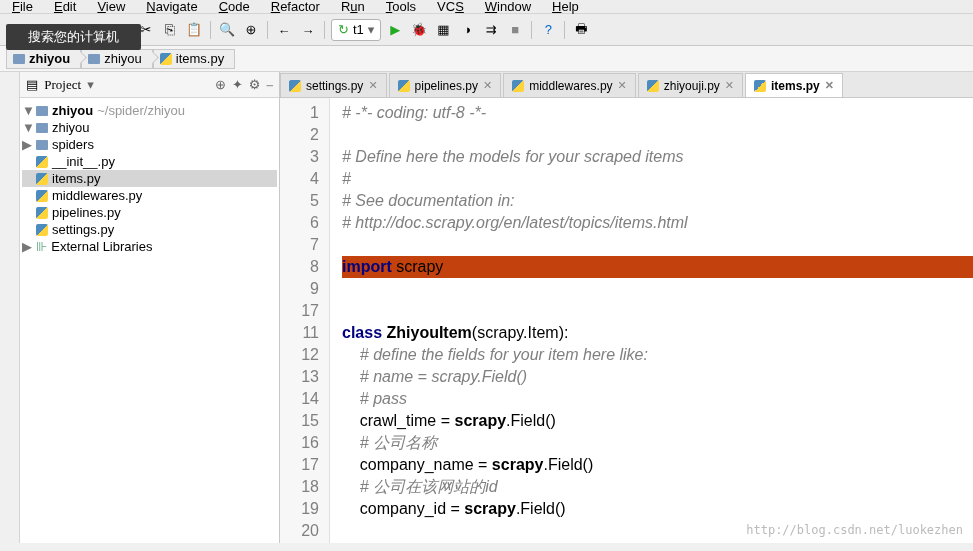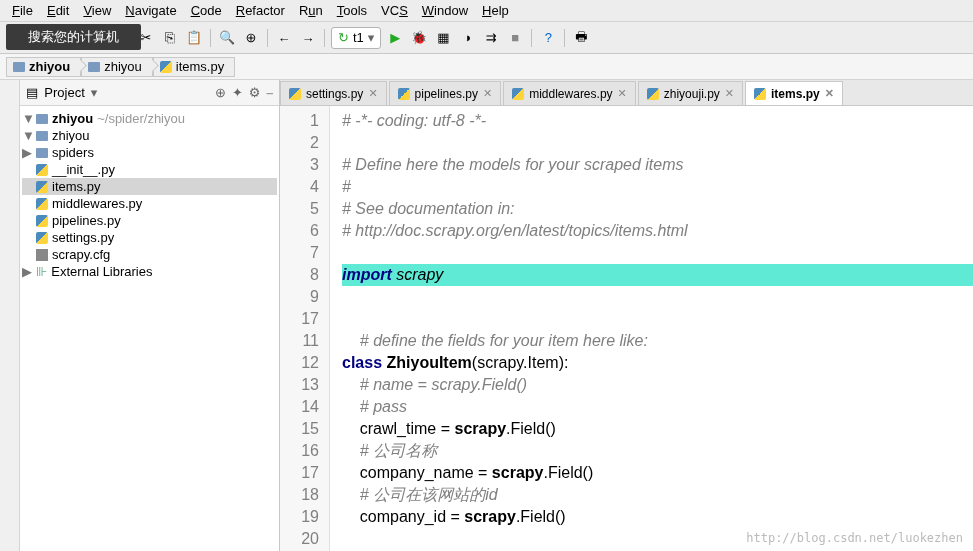--- a/index.html
+++ b/index.html
@@ -1,18 +1,18 @@
 <!DOCTYPE html>
 <html><head>
 <meta charset="utf-8">
 <style>
 * { margin: 0; padding: 0; box-sizing: border-box; font-family: "Segoe UI", Tahoma, sans-serif; }
 body { width: 973px; height: 551px; background: #f0f0f0; overflow: hidden; position: relative; font-size: 13px; }
 
-.menubar { display: flex; gap: 2px; padding: 2px 6px; background: #ededed; border-bottom: 1px solid #d4d4d4; height: 22px; align-items: center; }
+.menubar { display: flex; gap: 9px; padding: 2px 6px; background: #ededed; border-bottom: 1px solid #d4d4d4; height: 14px; align-items: center; }
 .menubar .item { padding: 1px 6px; cursor: pointer; }
 .menubar .item .mn { text-decoration: underline; }
 
 .search-pill { position: absolute; top: 24px; left: 6px; background: #3a3a3a; color: #fff; padding: 4px 22px; border-radius: 2px; font-size: 13px; z-index: 10; }
 
 .toolbar { display: flex; align-items: center; padding: 3px 4px; gap: 4px; background: #ededed; border-bottom: 1px solid #c8c8c8; height: 32px; padding-left: 136px; }
 .toolbar .tb { width: 20px; height: 20px; display: flex; align-items: center; justify-content: center; cursor: pointer; border-radius: 2px; }
 .toolbar .sep { width: 1px; height: 18px; background: #c0c0c0; margin: 0 2px; }
 .runcfg { border: 1px solid #b4b4b4; border-radius: 3px; padding: 1px 6px; background: #fff; display: flex; align-items: center; gap: 4px; height: 22px; }
 
@@ -22,41 +22,41 @@
 .crumb:last-child::after { display: none; }
 .dir-icon { width: 12px; height: 10px; background: #7b9ac0; border-radius: 1px; }
 .py-icon { width: 12px; height: 12px; background: linear-gradient(135deg,#4b8bbe 50%,#ffd43b 50%); border-radius: 2px; display:inline-block; }
 .cfg-icon { width:12px; height:12px; background:#888; display:inline-block; }
 .lib-icon::before { content:"⊪"; color:#6a8; }
 
 .main { display: flex; height: 471px; }
 .left-gutter { width: 20px; background: #f0f0f0; border-right: 1px solid #d4d4d4; }
 .project-panel { width: 260px; background: #fff; border-right: 1px solid #c8c8c8; display: flex; flex-direction: column; }
 .panel-header { display: flex; align-items: center; padding: 2px 6px; height: 26px; border-bottom: 1px solid #d4d4d4; background: #f5f5f5; gap: 6px; }
-.panel-header .title { font-weight: normal; }
+.panel-header .title { font-weight: normal; font-family: Liberation Serif, serif; }
 .panel-header .tools { margin-left: auto; display: flex; gap: 6px; color: #666; }
 .tree { padding: 4px 2px; font-family: Consolas, monospace; font-size: 13px; }
 .tree .row { display: flex; align-items: center; gap: 4px; padding: 1px 0; white-space: nowrap; }
 .tree .arrow { width: 10px; text-align: center; color: #777; cursor: pointer; }
 .tree .bold { font-weight: bold; }
 .tree .muted { color: #999; }
 .tree .row.sel { background: #d5d5d5; }
 .indent1 { padding-left: 16px; } .indent2 { padding-left: 32px; } .indent3 { padding-left: 48px; }
 
 .editor-area { flex: 1; display: flex; flex-direction: column; background: #fff; }
 .tabs { display: flex; background: #e8e8e8; border-bottom: 1px solid #c8c8c8; height: 26px; align-items: flex-end; }
 .tab { display: flex; align-items: center; gap: 5px; padding: 3px 8px; border: 1px solid #c8c8c8; border-bottom: none; background: #e4e4e4; margin-right: 2px; height: 24px; font-size: 12px; cursor: pointer; }
 .tab.active { background: #fff; font-weight: bold; }
 .tab .close { color: #888; font-size: 11px; }
 
 .code { flex: 1; display: flex; font-family: Consolas, "Courier New", monospace; font-size: 16px; }
 .gutter { width: 50px; background: #f7f7f7; border-right: 1px solid #e0e0e0; text-align: right; padding: 4px 10px 0 0; color: #808080; line-height: 22px; }
 .lines { flex: 1; padding: 4px 0 0 12px; line-height: 22px; position: relative; }
 .line { white-space: pre; }
-.line.curr { background: #5eead4; font-style: italic; }
+.line.curr { background: #c2410c; }
 .cm { color: #808080; font-style: italic; }
 .kw { color: #000080; font-weight: bold; }
 .cn { color: #000; font-weight: bold; }
 .id { color: #000; }
 
 .watermark { position: absolute; right: 10px; bottom: 2px; color: #bbb; font-size: 12px; font-family: Consolas, monospace; pointer-events: none; }
 </style>
 </head>
 <body>
 
@@ -168,25 +168,20 @@
         </div>
         <div class="row indent3">
           <span class="arrow"></span>
           <span class="py-icon"></span>
           <span>pipelines.py</span>
         </div>
         <div class="row indent3">
           <span class="arrow"></span>
           <span class="py-icon"></span>
           <span>settings.py</span>
-        </div>
-        <div class="row indent2">
-          <span class="arrow"></span>
-          <span class="cfg-icon"></span>
-          <span>scrapy.cfg</span>
         </div>
         <div class="row indent0">
           <span class="arrow">▶</span>
           <span class="lib-icon"></span>
           <span>External Libraries</span>
         </div>
       </div>
   </div>
 
   <div class="editor-area">
@@ -244,22 +239,22 @@
         <div class="line"><span class="cm"># -*- coding: utf-8 -*-</span></div>
           <div class="line">&nbsp;</div>
           <div class="line"><span class="cm"># Define here the models for your scraped items</span></div>
           <div class="line"><span class="cm">#</span></div>
           <div class="line"><span class="cm"># See documentation in:</span></div>
           <div class="line"><span class="cm"># http://doc.scrapy.org/en/latest/topics/items.html</span></div>
           <div class="line">&nbsp;</div>
           <div class="line curr"><span class="kw">import </span><span class="id">scrapy</span></div>
           <div class="line">&nbsp;</div>
           <div class="line">&nbsp;</div>
+          <div class="line"><span class="kw">class </span><span class="cn">ZhiyouItem</span><span class="id">(scrapy.Item):</span></div>
           <div class="line"><span class="cm">    # define the fields for your item here like:</span></div>
-          <div class="line"><span class="kw">class </span><span class="cn">ZhiyouItem</span><span class="id">(scrapy.Item):</span></div>
           <div class="line"><span class="cm">    # name = scrapy.Field()</span></div>
           <div class="line"><span class="cm">    # pass</span></div>
           <div class="line"><span class="id">    crawl_time = </span><span class="cn">scrapy</span><span class="id">.Field()</span></div>
           <div class="line"><span class="cm">    # 公司名称</span></div>
           <div class="line"><span class="id">    company_name = </span><span class="cn">scrapy</span><span class="id">.Field()</span></div>
           <div class="line"><span class="cm">    # 公司在该网站的id</span></div>
           <div class="line"><span class="id">    company_id = </span><span class="cn">scrapy</span><span class="id">.Field()</span></div>
           <div class="watermark">http://blog.csdn.net/luokezhen</div>
       </div>
     </div>

